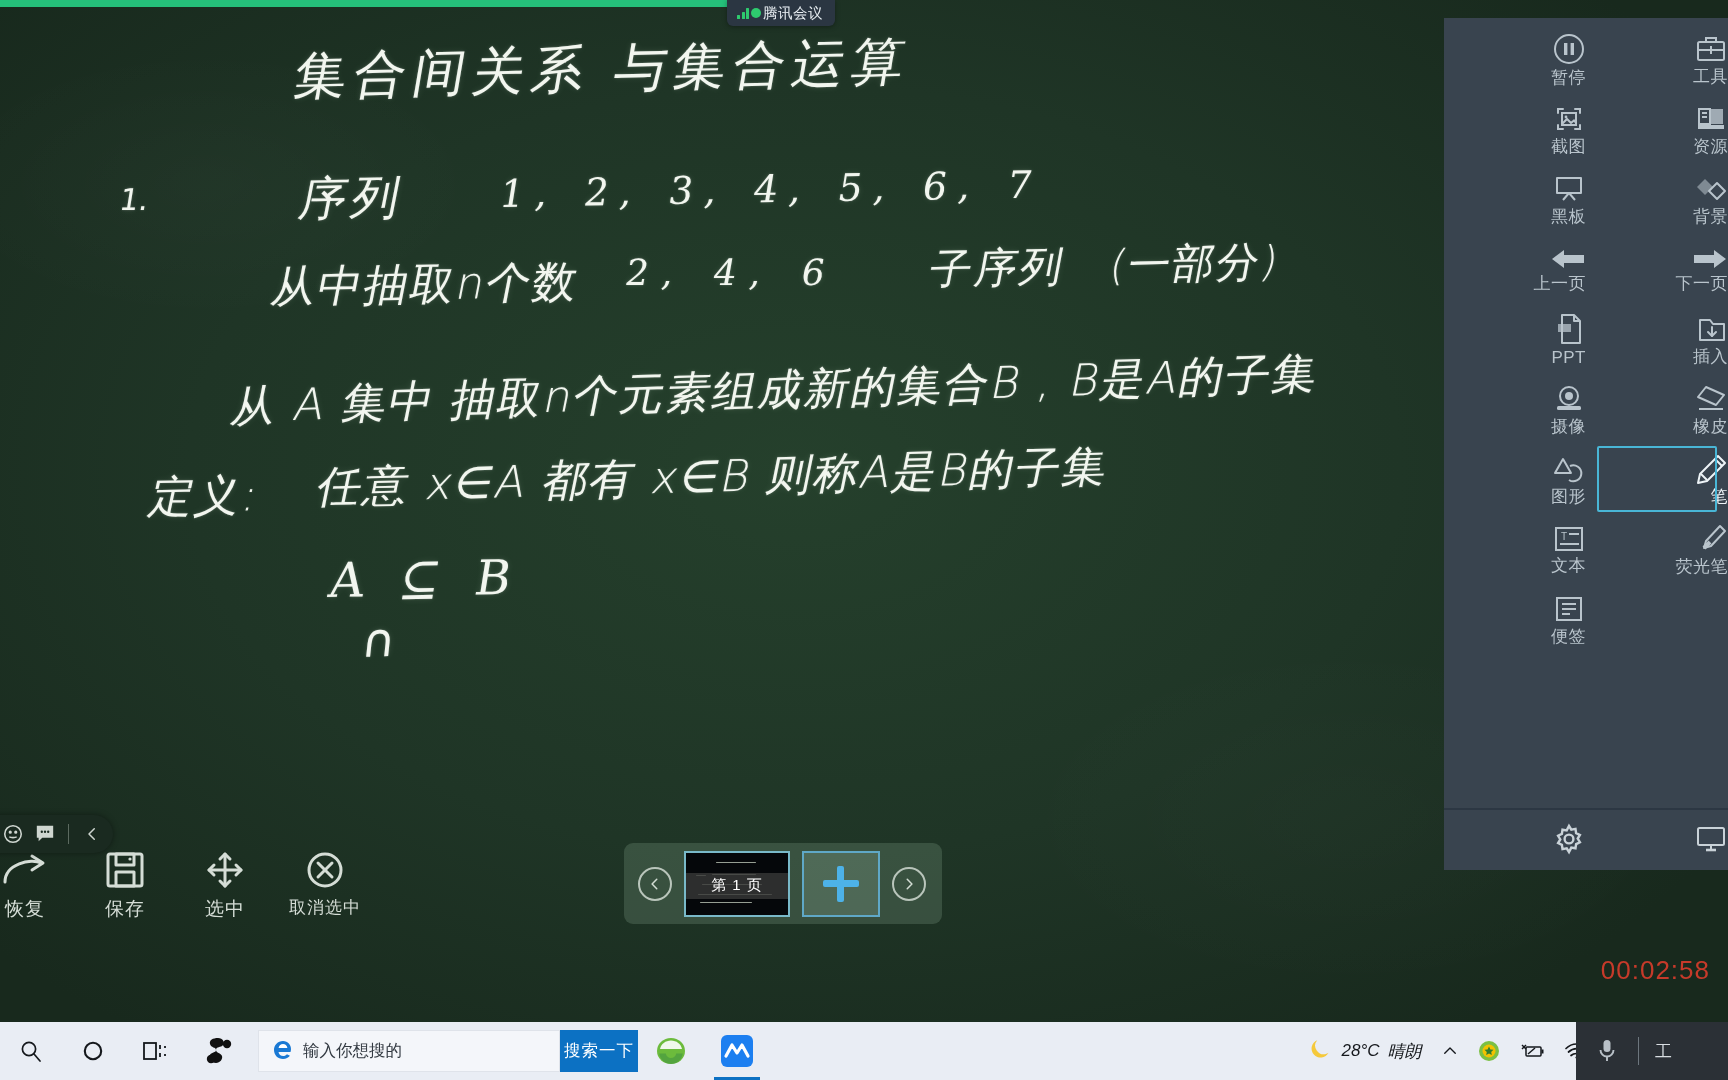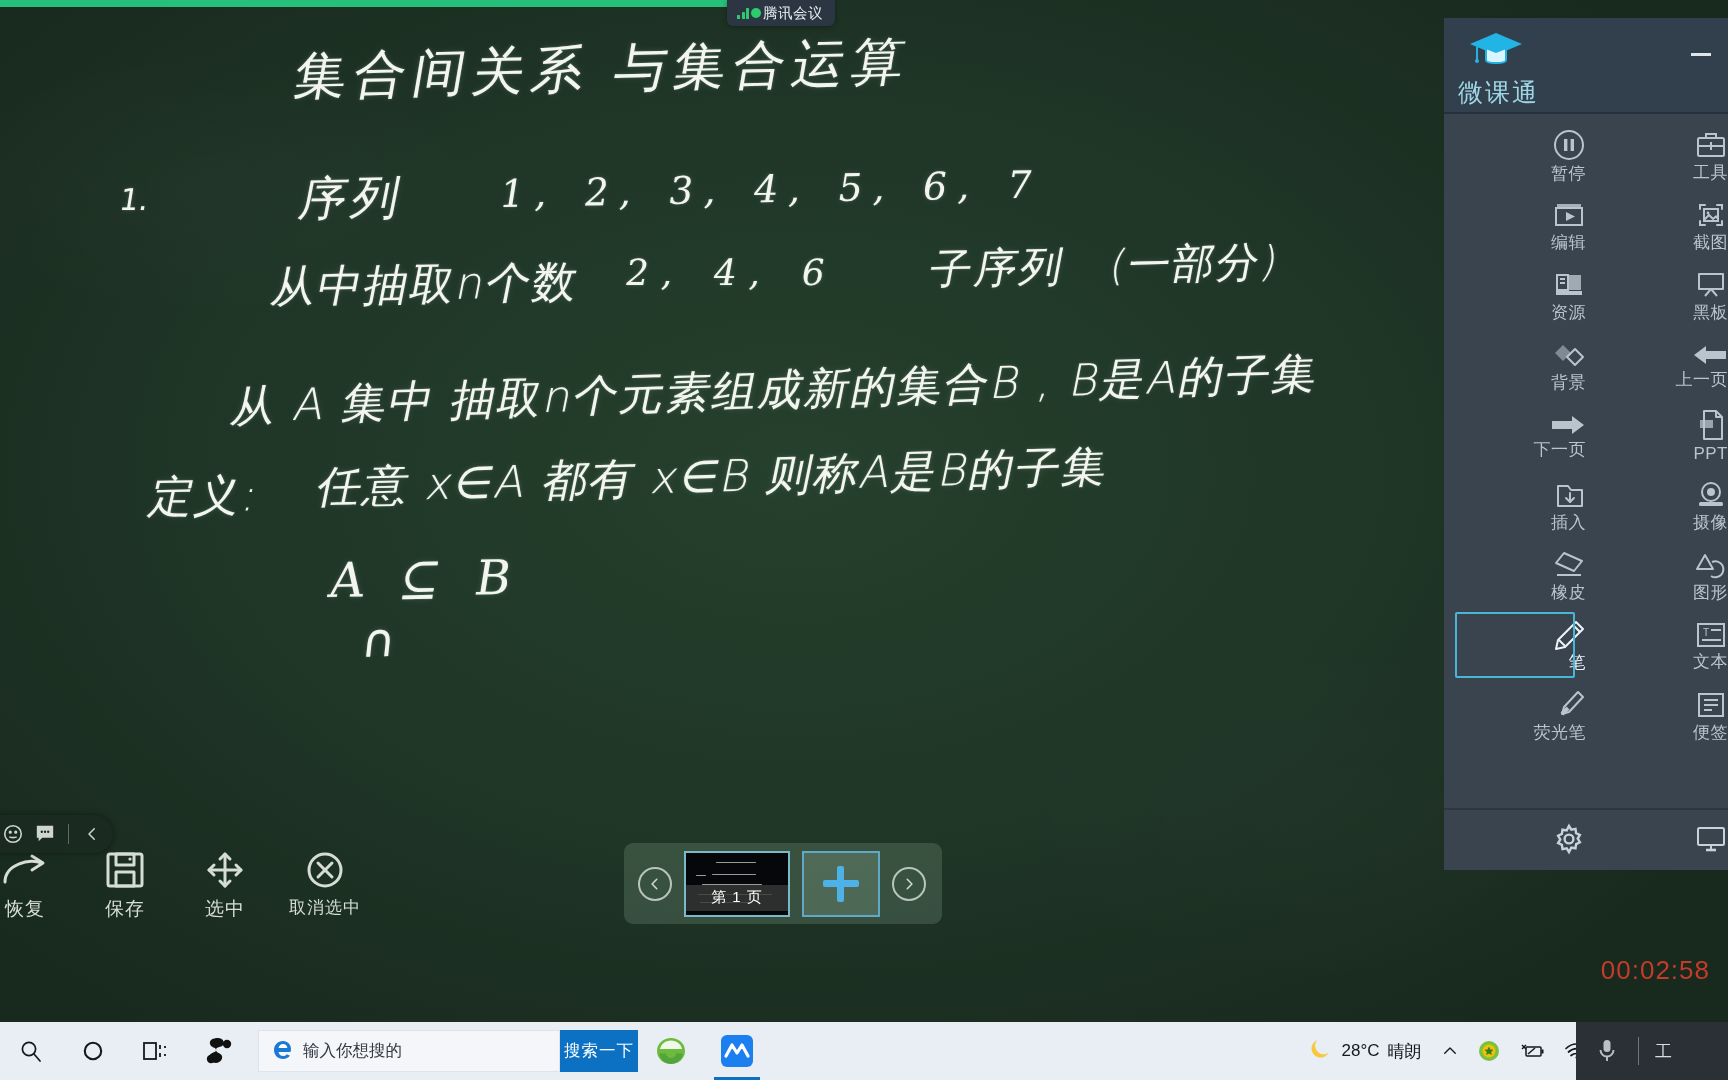--- a/index.html
+++ b/index.html
@@ -129,21 +129,21 @@
   .thumb {
     width: 106px; height: 66px; background: #05070a;
     border: 2px solid #79b9c9; position: relative; cursor: pointer;
     overflow: hidden; flex: 0 0 auto;
   }
   .thumb .mini-ink { position: absolute; inset: 0; opacity: .72; }
   .thumb .mini-ink span {
     position: absolute; background: #cfd8c8; height: 1.5px; border-radius: 1px;
   }
   .thumb-cap {
-    position: absolute; left: 0; right: 0; bottom: 4px; height: 26px;
+    position: absolute; left: 0; right: 0; bottom: 16px; height: 26px;
     background: rgba(55,55,55,.82); color: #fff; font-size: 15px;
     display: flex; align-items: center; justify-content: center; letter-spacing: 1px;
   }
   .add-page {
     width: 78px; height: 66px; border: 2px solid #5fa8c7;
     background: rgba(160,190,170,.22);
     display: flex; align-items: center; justify-content: center;
     cursor: pointer; flex: 0 0 auto;
   }
   .add-page .plus { position: relative; width: 36px; height: 36px; }
@@ -230,21 +230,21 @@
     height: 42px; min-width: 78px; background: #0c71c3; color: #fff;
     display: flex; align-items: center; justify-content: center;
     font-size: 16.5px; cursor: pointer; flex: 0 0 auto; letter-spacing: 1px;
   }
   #tray { margin-left: auto; display: flex; align-items: center; height: 58px; }
   .tray-item {
     display: flex; align-items: center; justify-content: center;
     padding: 0 9px; height: 58px; cursor: pointer; color: #15181c; font-size: 16px;
   }
   #weather { display: flex; align-items: center; gap: 8px; padding: 0 10px 0 4px;
-             font-size: 17px; color: #15181c; cursor: pointer; }
+             font-size: 17px; color: #15181c; cursor: pointer; font-style: italic; }
   #clock { font-size: 16px; color: #15181c; padding: 0 10px; line-height: 1.1;
            text-align: left; cursor: pointer; }
   #mic-widget {
     position: absolute; right: 0; top: 1022px; height: 58px; width: 152px;
     background: #2b3036; display: flex; align-items: center; z-index: 110;
   }
   #mic-widget .mw-btn { width: 62px; height: 58px; display: flex;
     align-items: center; justify-content: center; cursor: pointer; }
   #mic-widget .mw-sep { width: 1px; height: 28px; background: #6d767e; }
   #mic-widget .mw-txt { color: #d8dde1; font-size: 17px; padding-left: 16px; }
@@ -378,34 +378,20 @@
       <i></i>
       <i></i>
       <i></i>
     </span>
   <span class="dot-green"></span>
   <span id="tm-title">腾讯会议</span>
 </div>
 
 <div id="app-panel">
 
-  <div id="app-head">
-    <span id="app-logo">
-      <svg width="56" height="42" viewBox="0 0 56 42">
-        <path d="M28 3 L54 14 L28 25 L2 14 Z" fill="#23b4e6"></path>
-        <path d="M18 18 v12 c0 4 20 4 20 0 V18 l-10 4 z" fill="#d9f6ff" stroke="#23b4e6" stroke-width="2"></path>
-        <line x1="9" y1="17" x2="9" y2="30" stroke="#23b4e6" stroke-width="2"></line>
-        <circle cx="9" cy="31" r="2" fill="#23b4e6"></circle>
-      </svg>
-    </span>
-    <span id="app-name">微课通</span>
-    <span id="app-min">
-        <i></i>
-      </span>
-  </div>
 
   <div id="tool-grid">
 
     <div class="tool">
       <svg width="34" height="34" viewBox="0 0 34 34" fill="none" stroke="currentColor" stroke-width="2">
         <circle cx="17" cy="17" r="14"></circle>
           <rect x="12" y="11" width="3.4" height="12" fill="currentColor" stroke="none"></rect>
         <rect x="18.6" y="11" width="3.4" height="12" fill="currentColor" stroke="none"></rect>
       </svg>
       <span class="t-label">暂停</span>
@@ -415,28 +401,20 @@
     <div class="tool">
       <svg width="34" height="32" viewBox="0 0 34 32" fill="none" stroke="currentColor" stroke-width="2">
         <rect x="4" y="9" width="26" height="18" rx="1.5"></rect>
         <path d="M12 9V5h10v4"></path>
           <line x1="4" y1="17" x2="30" y2="17"></line>
           <line x1="17" y1="13" x2="17" y2="21"></line>
       </svg>
       <span class="t-label">工具</span>
     </div>
 
-    <div class="tool">
-      <svg width="34" height="32" viewBox="0 0 34 32" fill="none" stroke="currentColor" stroke-width="2">
-        <rect x="4" y="9" width="26" height="17"></rect>
-        <path d="M5 5h24v4H5z" fill="currentColor" stroke="none" opacity=".85"></path>
-        <polygon points="14,13 23,17.5 14,22" fill="currentColor" stroke="none"></polygon>
-      </svg>
-      <span class="t-label">编辑</span>
-    </div>
 
     <div class="tool">
       <svg width="34" height="32" viewBox="0 0 34 32" fill="none" stroke="currentColor" stroke-width="2" stroke-linecap="round">
         <path d="M6 10V6h5M23 6h5v4M28 22v4h-5M11 26H6v-4"></path>
         <rect x="10" y="10" width="14" height="12"></rect>
         <circle cx="14" cy="14" r="1.4" fill="currentColor" stroke="none"></circle>
         <polyline points="10,21 15,16 19,20 22,17.5 24,20"></polyline>
       </svg>
       <span class="t-label">截图</span>
     </div>

